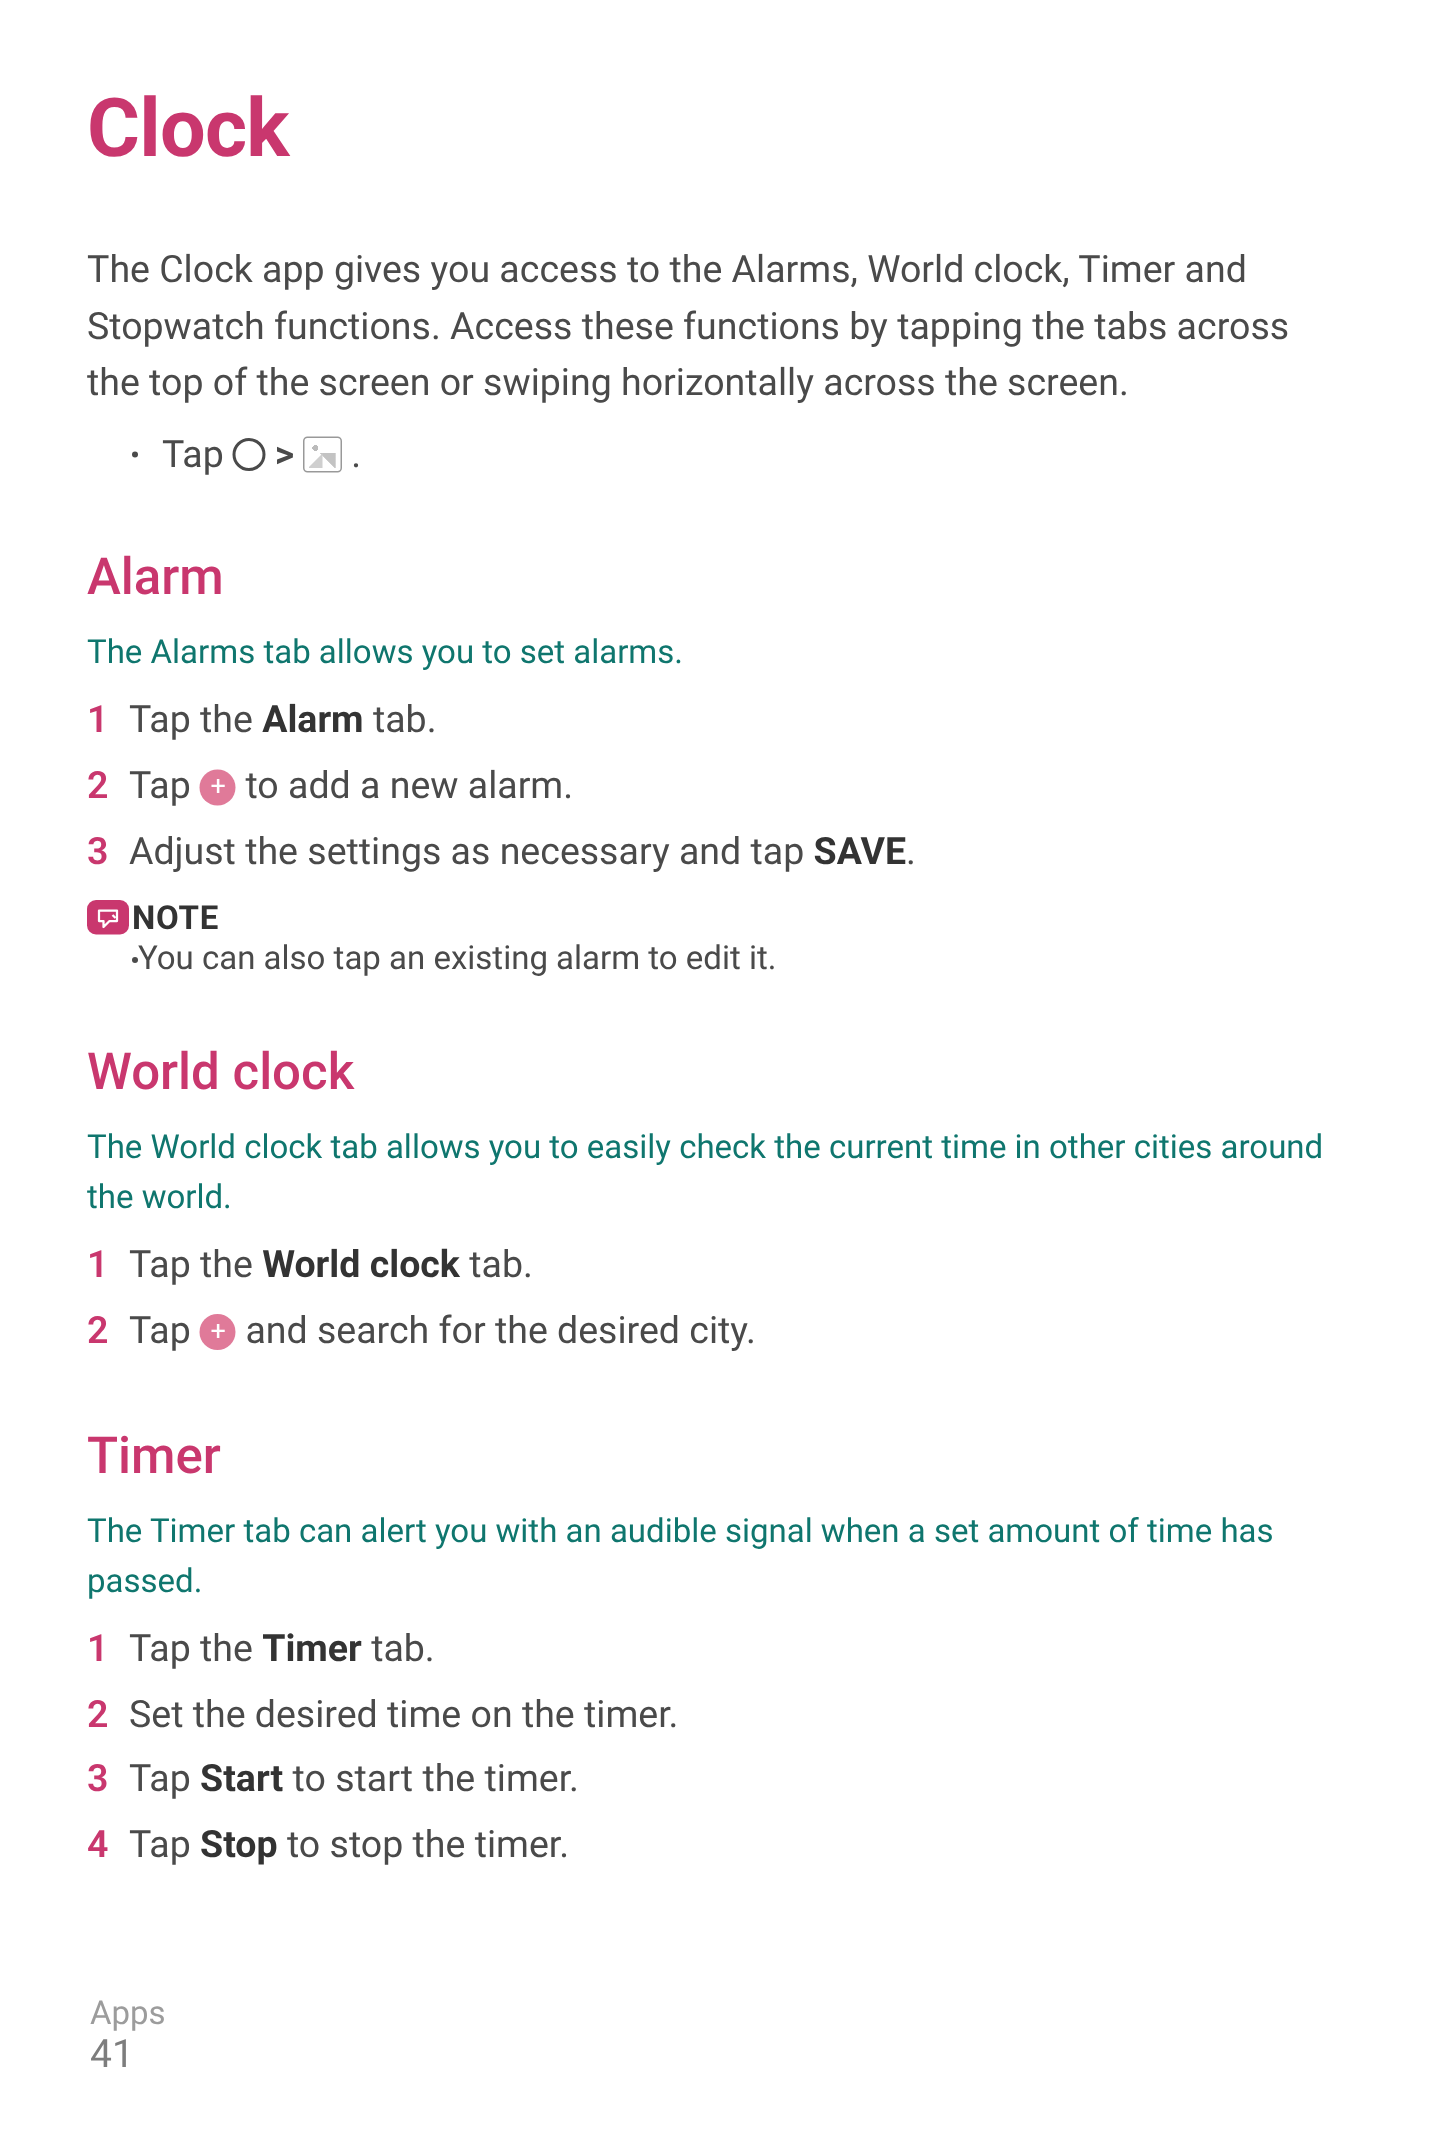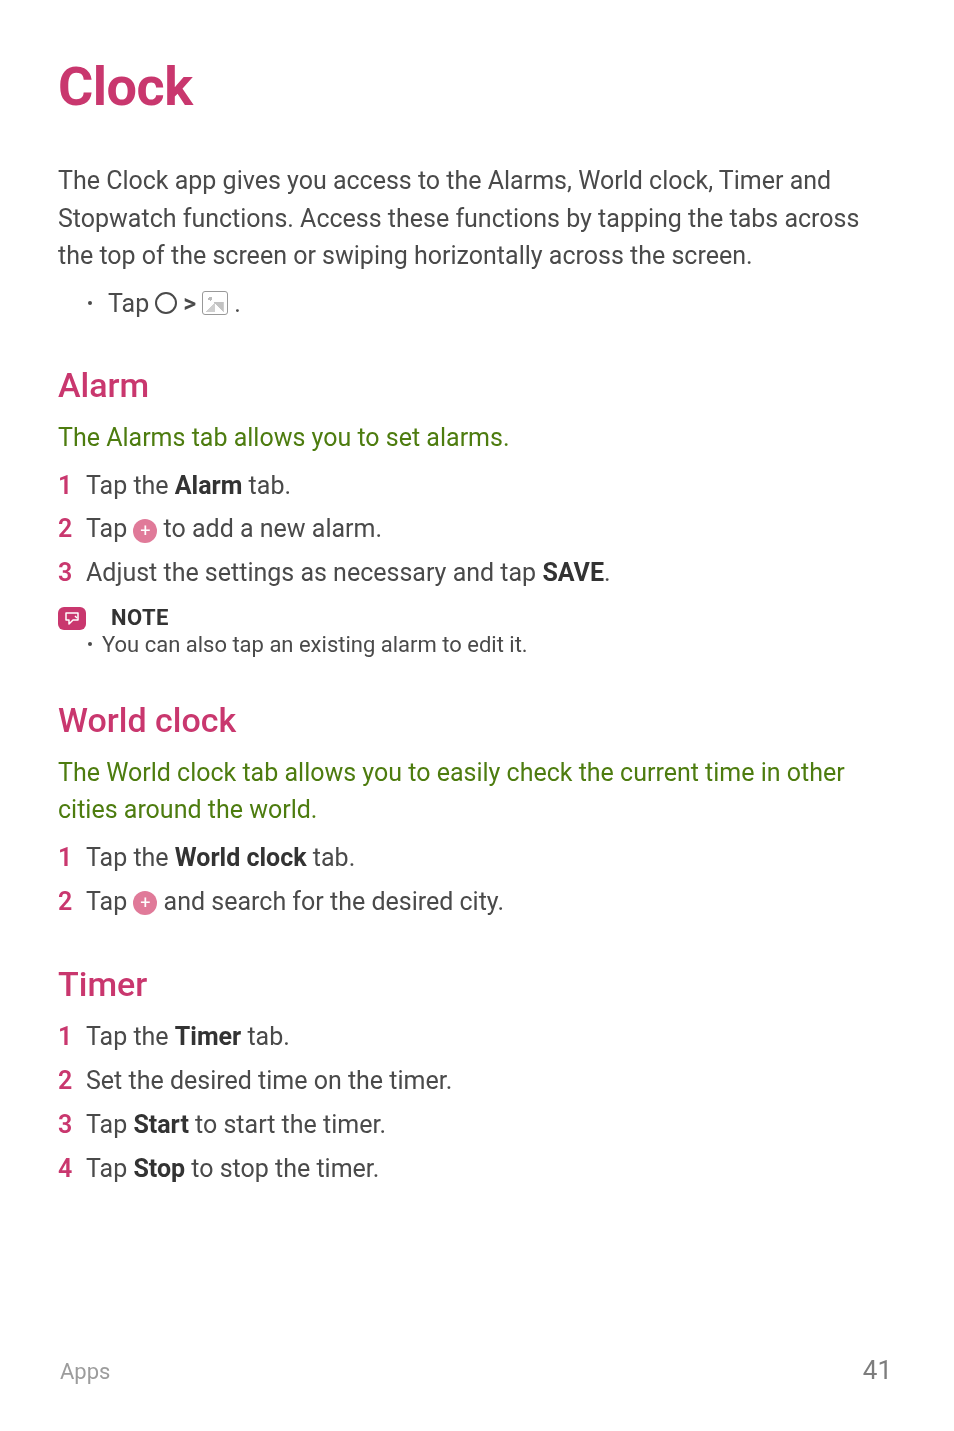--- a/index.html
+++ b/index.html
@@ -43,45 +43,45 @@
     vertical-align: middle;
   }
   .section-heading {
     color: #c9376e;
     font-size: 34px;
     font-weight: 500;
     margin-top: 10px;
     margin-bottom: 14px;
   }
   .section-intro {
-    font-size: 25px;
+    font-size: 22px;
     line-height: 1.5;
-    color: #4d7c0f;
+    color: #0f766e;
     margin-bottom: 10px;
   }
   .step {
     font-size: 25px;
     line-height: 1.55;
     color: #4a4a4a;
     padding-left: 0;
     display: flex;
     align-items: center;
     gap: 10px;
     margin-bottom: 5px;
   }
   .step .num {
     color: #c9376e;
     font-weight: 600;
     min-width: 18px;
   }
   .step b { font-weight: 700; color: #333; }
   .note-row {
     display: flex;
-    align-items: flex-end;
-    gap: 25px;
+    align-items: flex-start;
+    gap: 2px;
     margin-top: 12px;
     margin-bottom: 2px;
   }
   .note-badge {
     width: 28px; height: 23px;
     background: #c9376e;
     border-radius: 6px;
     position: relative;
     display:inline-flex;
     align-items:center;
@@ -93,21 +93,20 @@
     font-weight: 700;
     color: #333;
     letter-spacing: 0.5px;
   }
   .note-text {
     font-size: 22px;
     color: #4a4a4a;
     padding-left: 30px;
     display:flex;
     align-items:center;
-    gap:10px;
     margin-bottom: 22px;
   }
   .note-text .bullet {
     display:inline-block;
     width: 4px; height: 4px;
     background:#4a4a4a;
     border-radius:50%;
   }
   .circle-icon {
     display:inline-block;
@@ -156,20 +155,21 @@
   .footer {
     position:absolute;
     bottom: 46px;
     left: 60px;
     right: 62px;
     display:flex;
     justify-content:space-between;
     align-items:baseline;
     color:#9c9c9c;
     font-size:22px;
+    flex-direction:column;
   }
   .footer .pagenum { font-size:26px; color:#7d7d7d; }
   .section-block { margin-bottom: 20px; margin-top: 43px; }
 </style>
 </head>
 <body>
 
 <h1 class="page-title">Clock</h1>
 
 <p class="intro">The Clock app gives you access to the Alarms, World clock, Timer and Stopwatch functions. Access these functions by tapping the tabs across the top of the screen or swiping horizontally across the screen.</p>
@@ -234,20 +234,21 @@
   <div class="step">
     <span class="num">2</span>
     <span>
       <span>Tap </span><span class="plus-icon">+</span><span> and search for the desired city.</span>
     </span>
   </div>
 </div>
 
 <div class="section-block">
   <h2 class="section-heading">Timer</h2>
+  <p class="section-intro">The Timer tab can alert you with an audible signal when a set amount of time has passed.</p>
 
   <div class="step">
     <span class="num">1</span>
     <span>
       <span>Tap the </span><b>Timer</b><span> tab.</span>
     </span>
   </div>
   <div class="step">
     <span class="num">2</span>
     <span>

